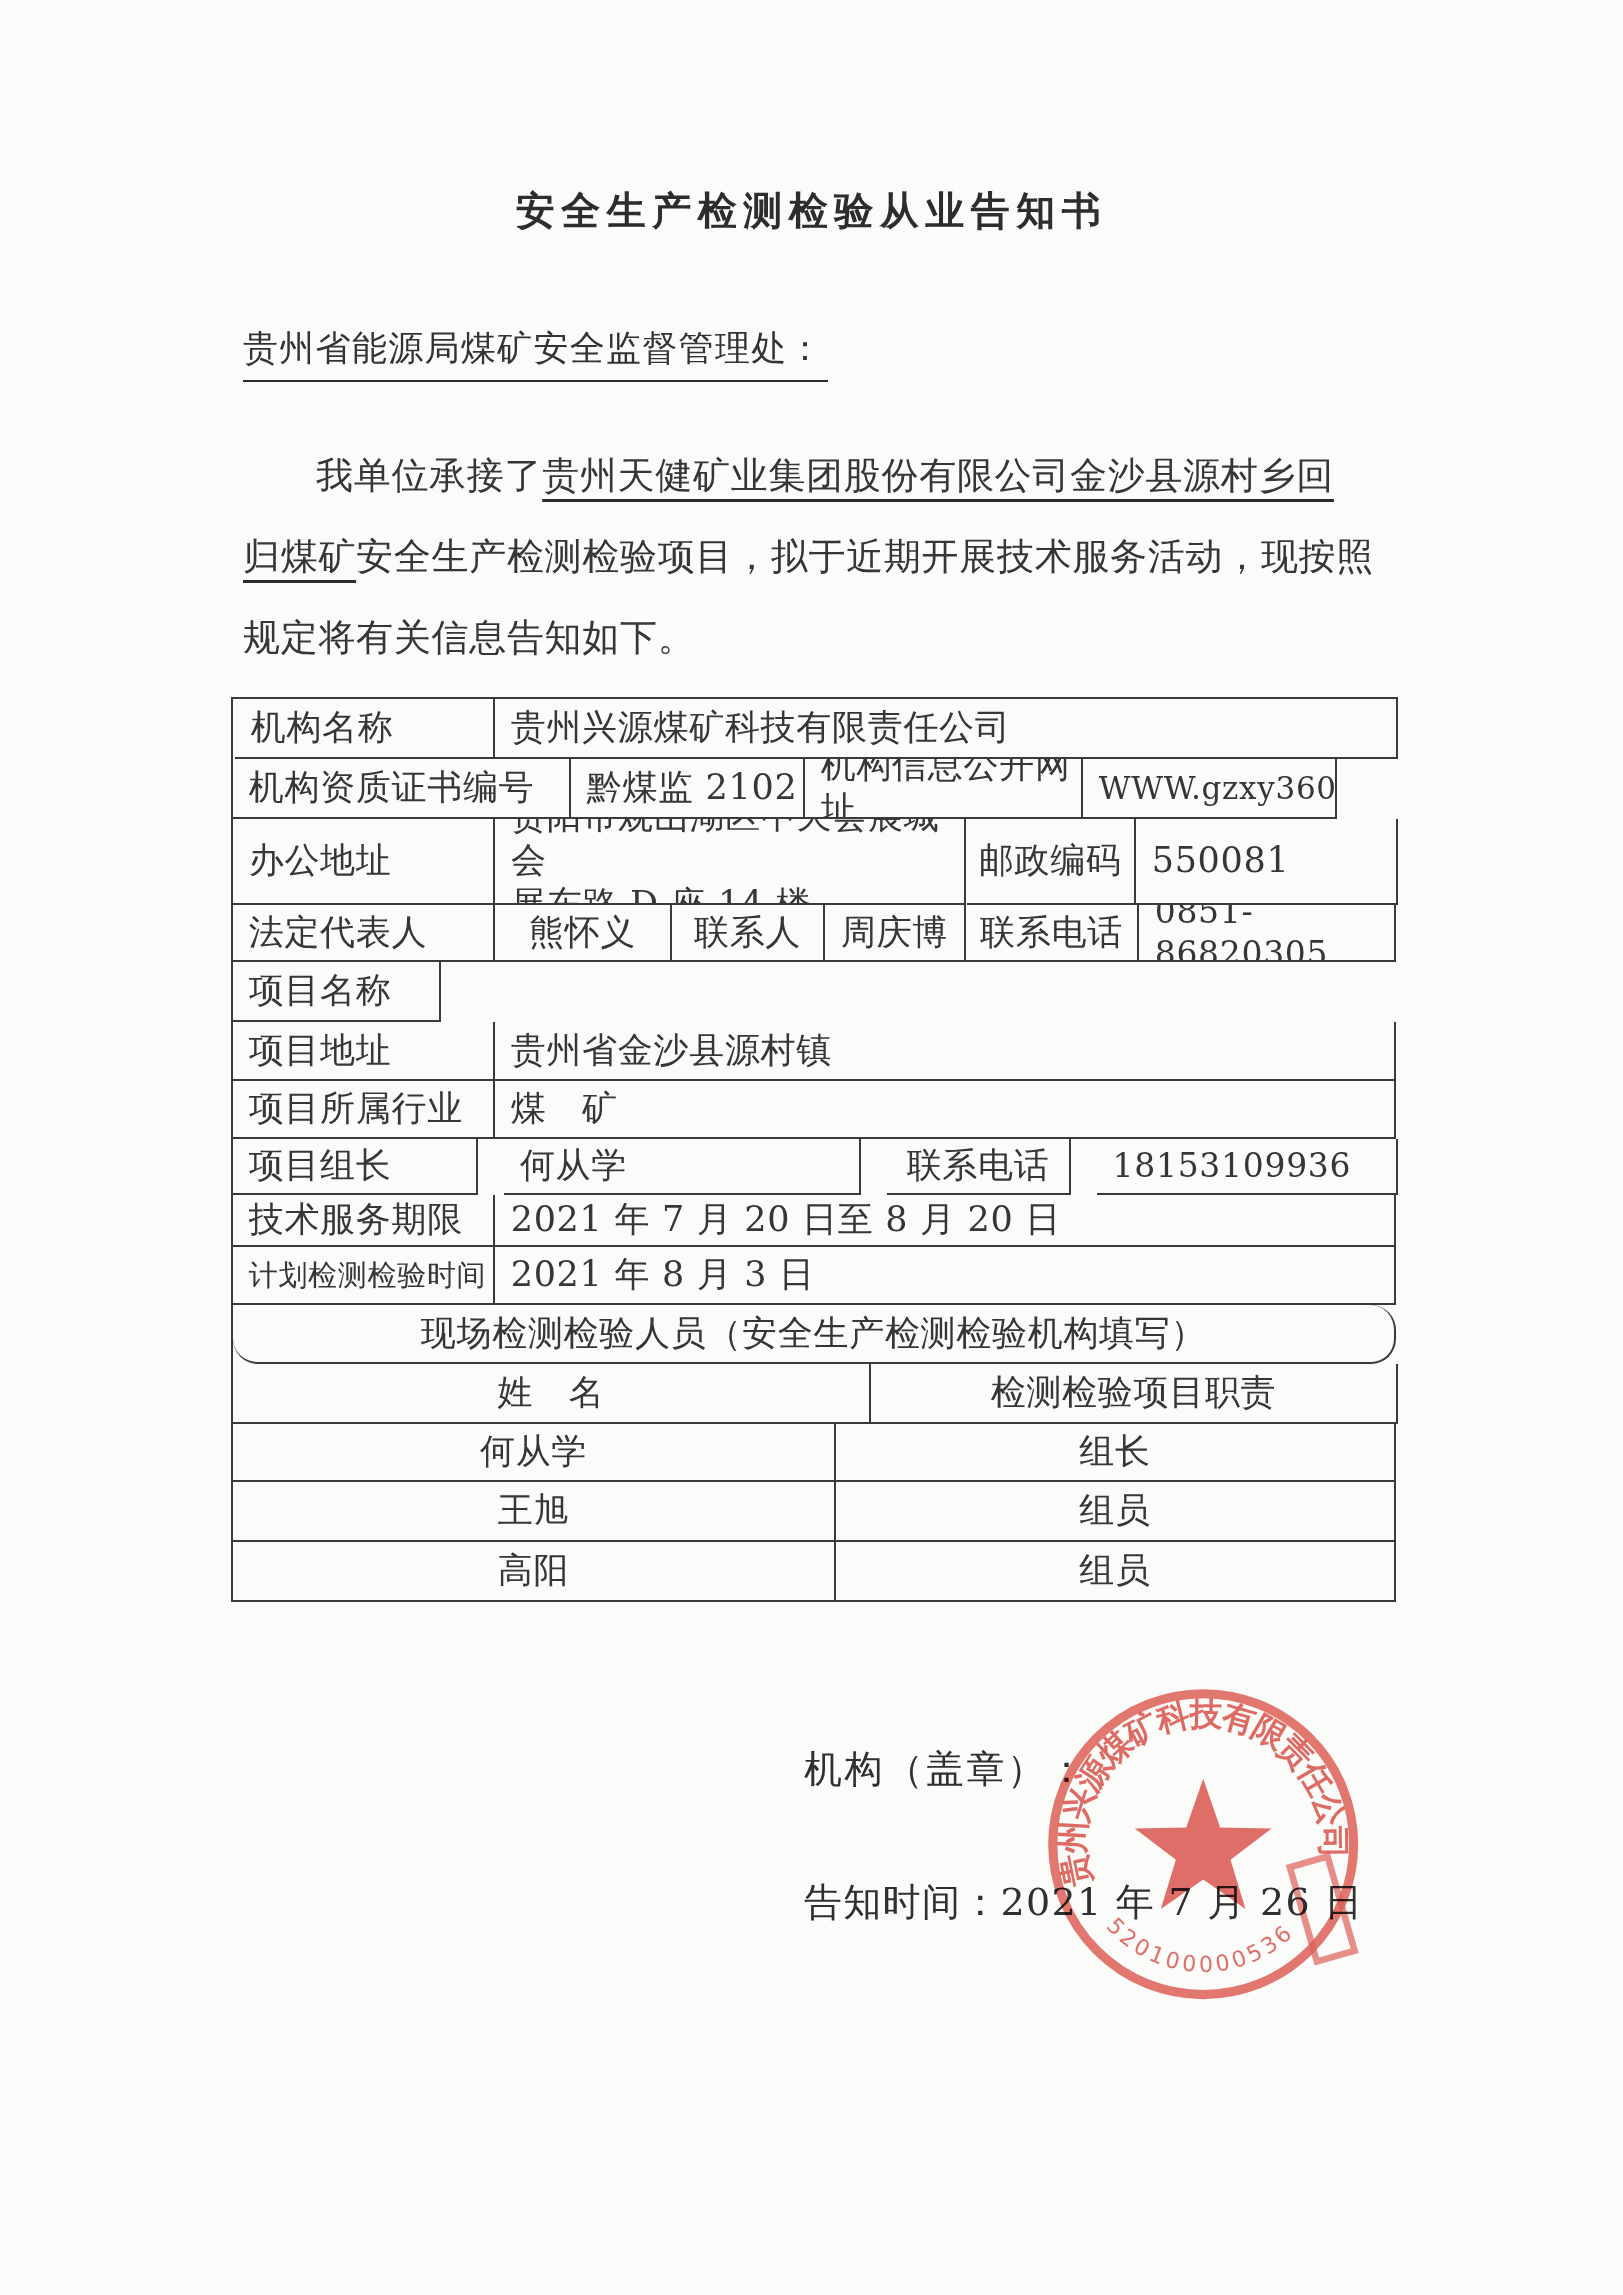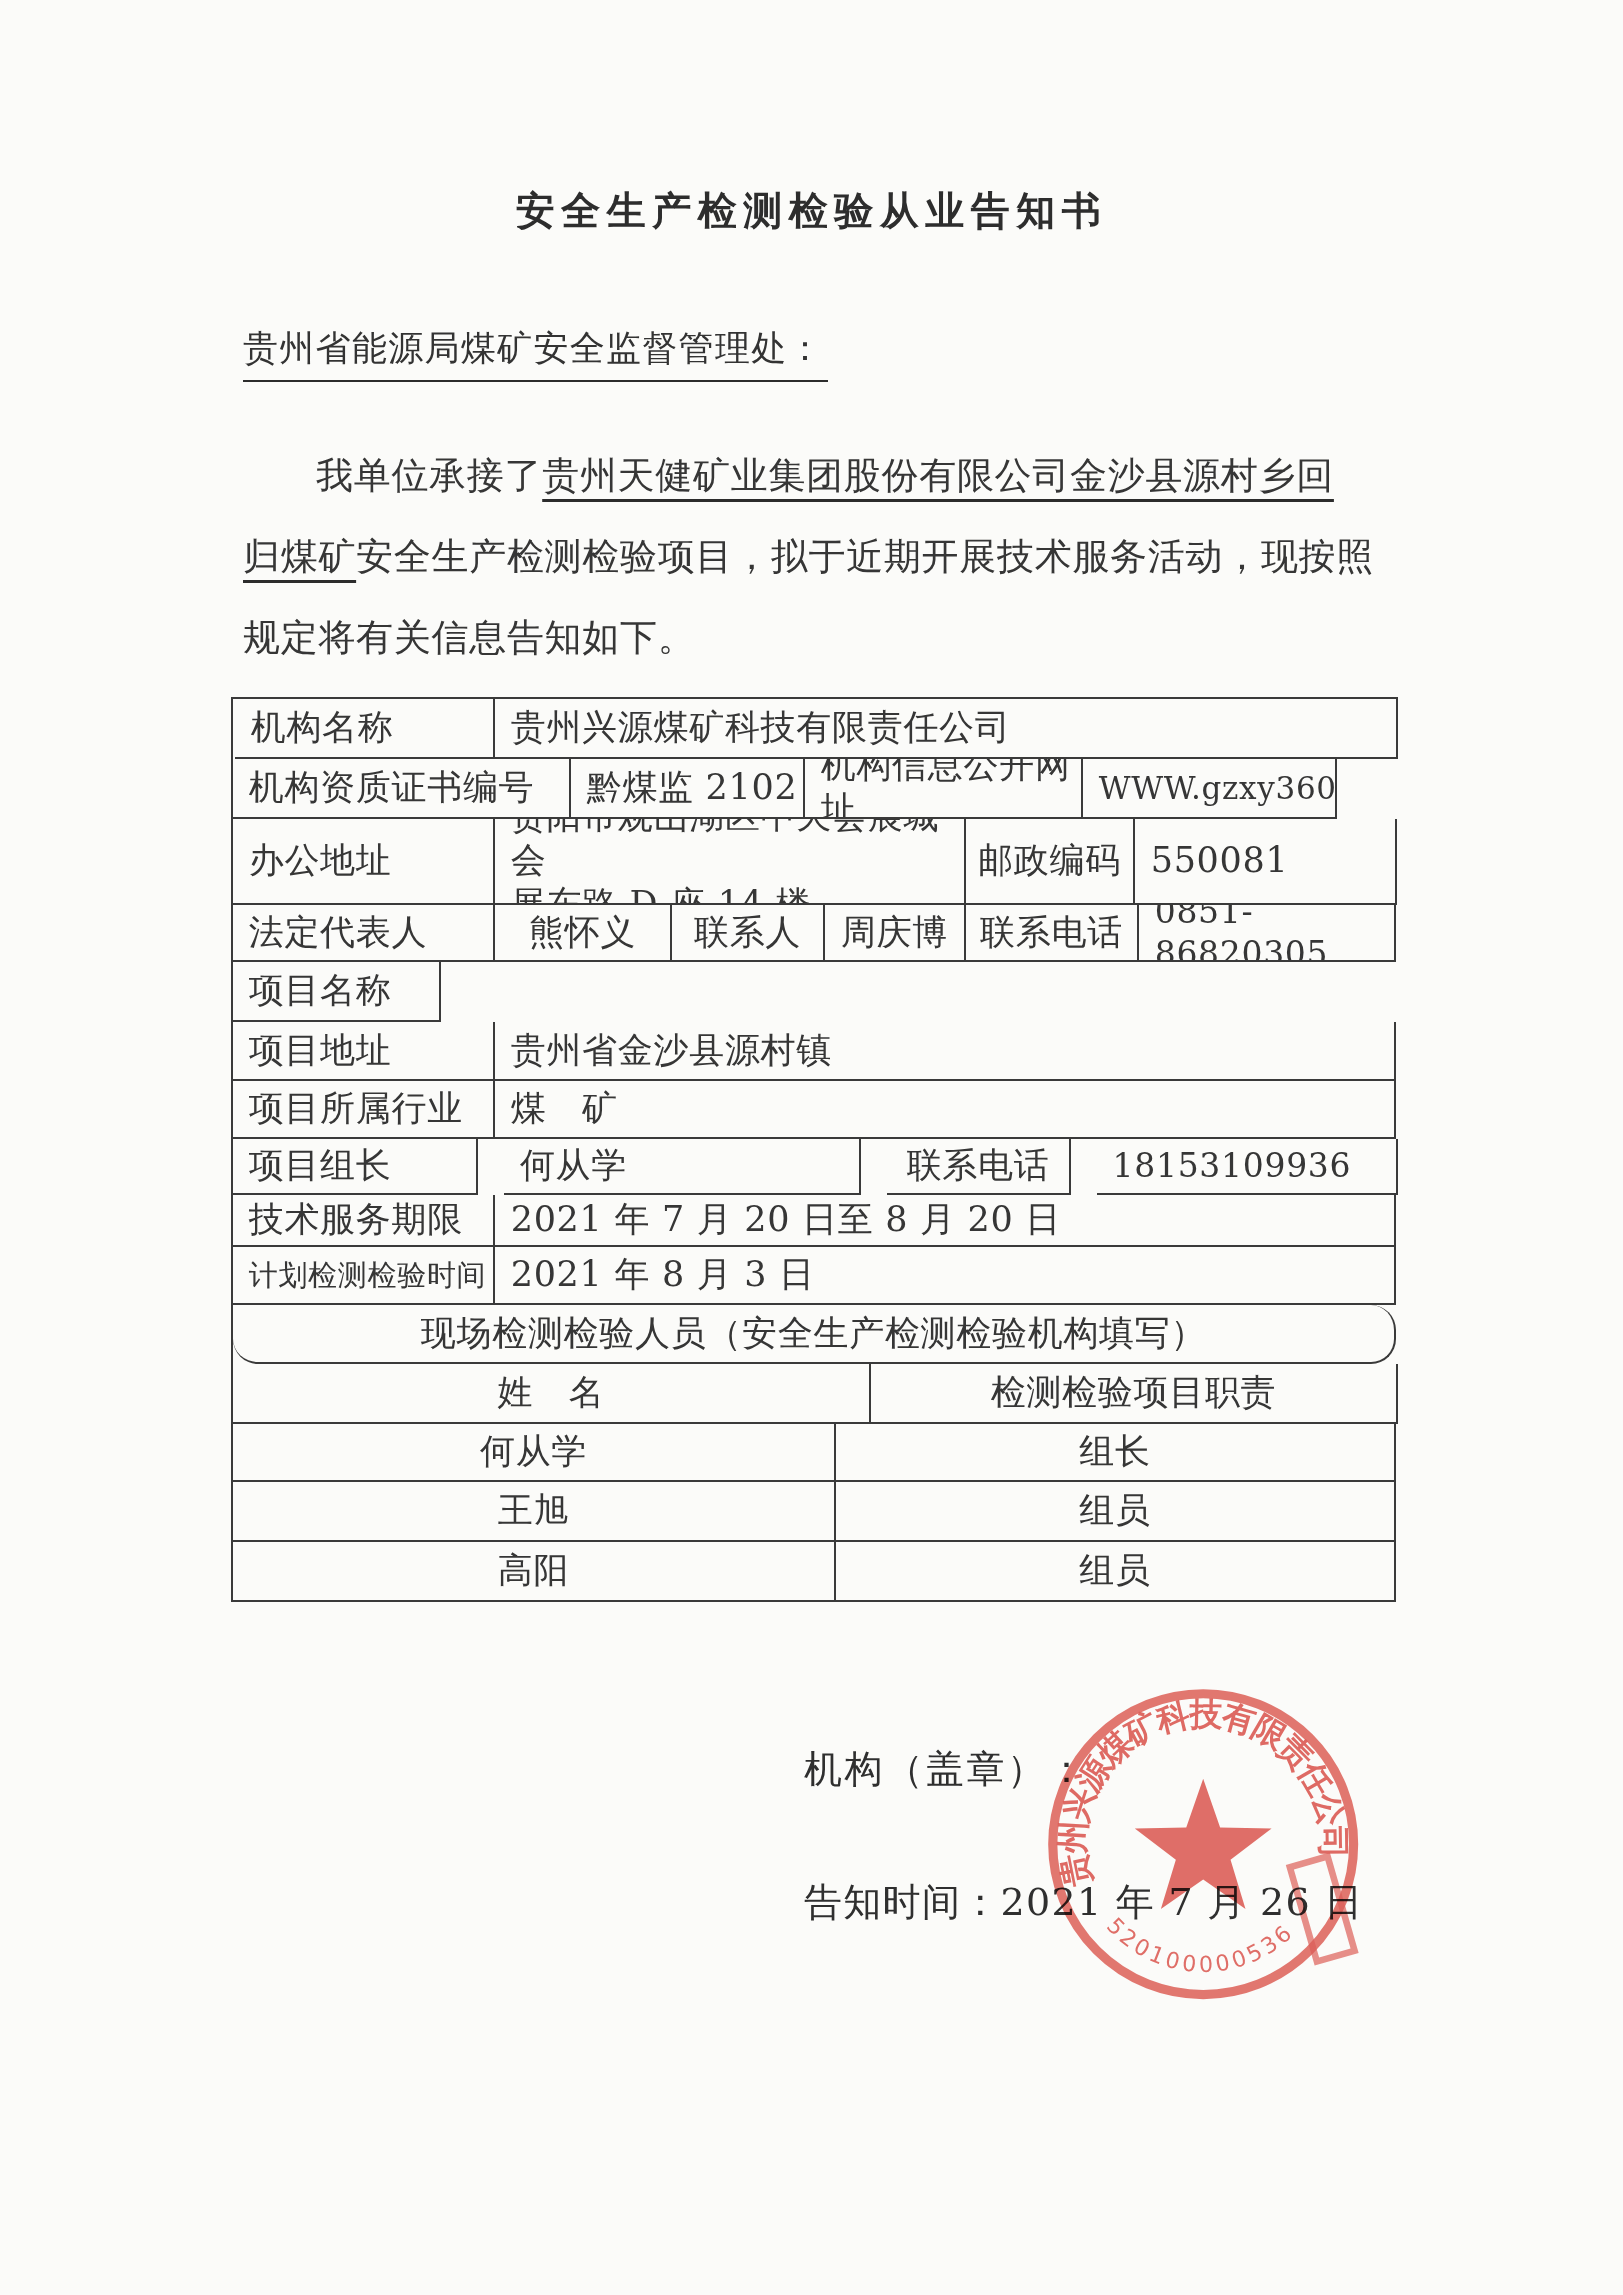--- a/index.html
+++ b/index.html
@@ -57,21 +57,21 @@
       <div class="trow" style="height: 60px; justify-content: flex-end;">
         <div class="tcell" style="width: 260px;">机构名称</div>
         <div class="tcell" style="width: 903px;">贵州兴源煤矿科技有限责任公司</div>
       </div>
       <div class="trow" style="height: 60px;">
         <div class="tcell" style="width: 338px;">机构资质证书编号</div>
         <div class="tcell" style="width: 234px;">黔煤监 2102</div>
         <div class="tcell" style="width: 278px;">机构信息公开网址</div>
         <div class="tcell" style="width: 254px; font-size: 31px;">WWW.gzxy360.cn</div>
       </div>
-      <div class="trow" style="height: 86px;">
+      <div class="trow" style="height: 86px; justify-content: space-between;">
         <div class="tcell" style="width: 262px;">办公地址</div>
         <div class="tcell" style="width: 471px;">贵阳市观山湖区中天会展城会
 展东路 D 座 14 楼</div>
         <div class="tcell center" style="width: 169px;">邮政编码</div>
         <div class="tcell" style="width: 262px;">550081</div>
       </div>
       <div class="trow" style="height: 57px;">
         <div class="tcell" style="width: 262px;">法定代表人</div>
         <div class="tcell center" style="width: 177px;">熊怀义</div>
         <div class="tcell center" style="width: 153px;">联系人</div>

